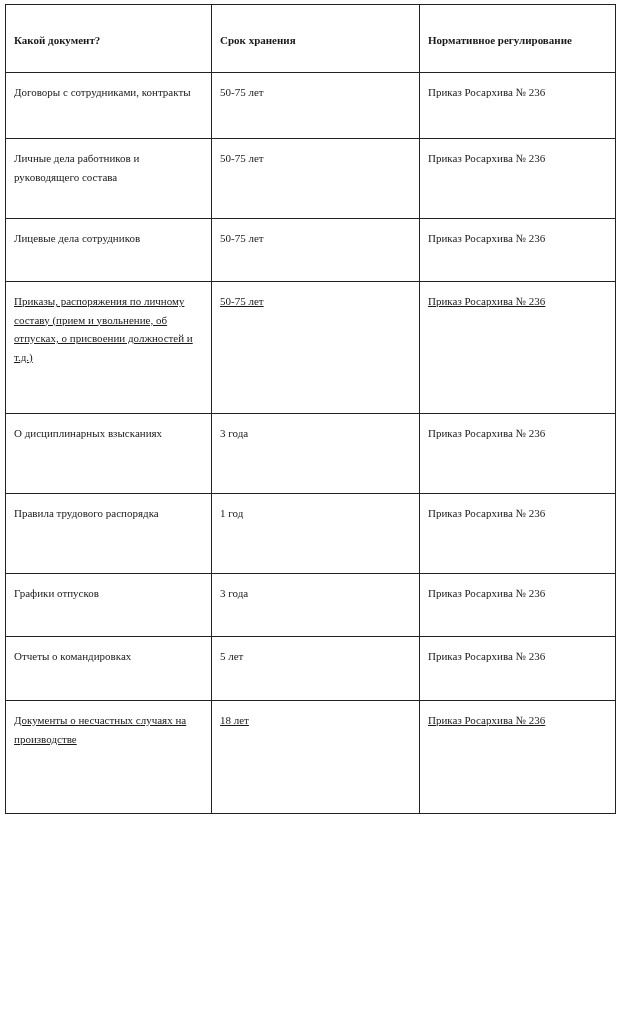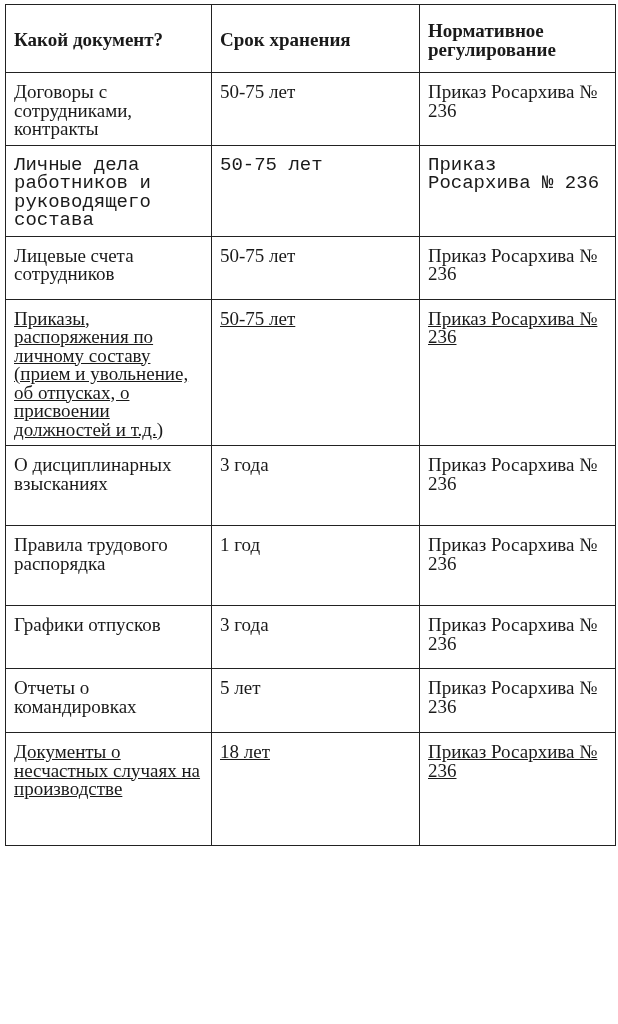--- a/index.html
+++ b/index.html
@@ -1,20 +1,20 @@
 <!DOCTYPE html>
 <html><head>
 <meta charset="utf-8">
 <style>
   html, body { margin: 0; padding: 0; background: #ffffff; }
   body { width: 618px; height: 1024px; position: relative; overflow: hidden; }
   table.doc {
     position: absolute; left: 5px; top: 4px;
     width: 610px; border-collapse: collapse; table-layout: fixed;
-    font-family: "Liberation Serif", serif; font-size: 19px; color: #1a1a1a;
+    font-family: "Liberation Serif", serif; font-size: 11px; color: #1a1a1a;
   }
   table.doc td, table.doc th {
     border: 1.5px solid #222; vertical-align: top; text-align: left;
     padding: 10px 8px 6px 8px; line-height: 18.5px;
   }
   table.doc th { font-weight: bold; vertical-align: middle; padding-top: 10px; }
   col.c1 { width: 206px; } col.c2 { width: 208px; } col.c3 { width: 196px; }
 </style>
 </head>
 <body>
@@ -31,27 +31,27 @@
       <th>Срок хранения</th>
       <th>Нормативное регулирование</th>
     </tr>
   </thead>
   <tbody id="tbody">
       <tr style="height: 66px;">
         <td>Договоры с сотрудниками, контракты</td>
         <td>50-75 лет</td>
         <td>Приказ Росархива № 236</td>
       </tr>
-      <tr style="height: 80px; font-family: Liberation Mono, monospace;">
+      <tr style="height: 80px;">
         <td>Личные дела работников и руководящего состава</td>
         <td>50-75 лет</td>
         <td>Приказ Росархива № 236</td>
       </tr>
       <tr style="height: 63px;">
-        <td>Лицевые счета сотрудников</td>
+        <td>Лицевые дела сотрудников</td>
         <td>50-75 лет</td>
         <td>Приказ Росархива № 236</td>
       </tr>
       <tr style="height: 132px; text-decoration: underline;">
         <td>Приказы, распоряжения по личному составу (прием и увольнение, об отпусках, о присвоении должностей и т.д.)</td>
         <td>50-75 лет</td>
         <td>Приказ Росархива № 236</td>
       </tr>
       <tr style="height: 80px;">
         <td>О дисциплинарных взысканиях</td>

